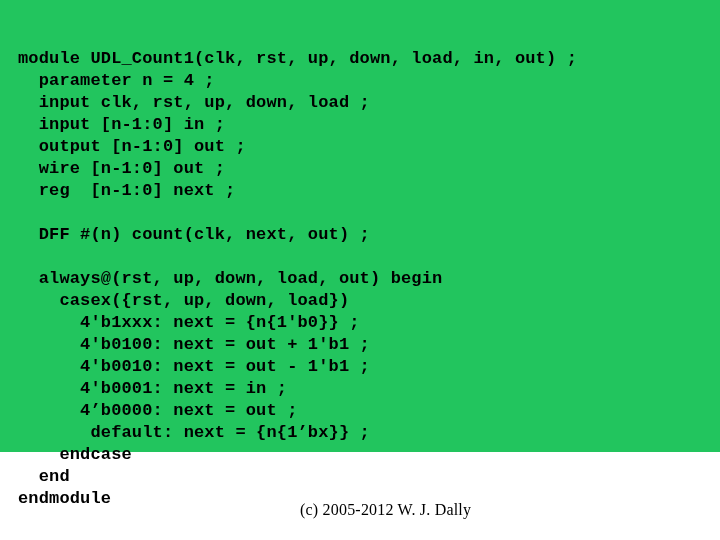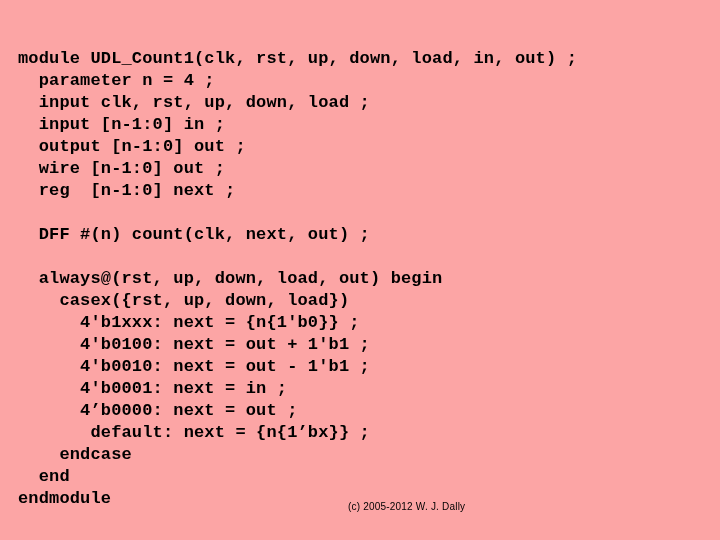--- a/index.html
+++ b/index.html
@@ -12,22 +12,22 @@
     background: #ffffff;
     font-family: "Liberation Mono", "DejaVu Sans Mono", monospace;
     overflow: hidden;
     position: relative;
   }
   #slide {
     position: absolute;
     left: 0;
     top: 0;
     width: 720px;
-    height: 540px;
-    background: #fca5a5;
+    height: 452px;
+    background: #22c55e;
   }
   #code-block {
     position: absolute;
     left: 18px;
     top: 48px;
     width: 690px;
     margin: 0;
     padding: 0;
     font-family: "Liberation Mono", "DejaVu Sans Mono", monospace;
     font-size: 17px;
@@ -43,27 +43,26 @@
     height: 22px;
     white-space: pre;
   }
   .code-line.blank {
     height: 22px;
   }
   #footer-credit {
     position: absolute;
     left: 300px;
     top: 501px;
-    font-family: Liberation Sans, sans-serif;
-    font-size: 10px;
+    font-family: Liberation Serif, serif;
+    font-size: 16px;
     font-weight: normal;
     color: #000000;
     white-space: pre;
     letter-spacing: 0.2px;
-    margin-left: 48px;
   }
 </style>
 </head>
 <body>
 
 <div id="slide">
 
   <pre id="code-block"><span class="code-line">module UDL_Count1(clk, rst, up, down, load, in, out) ;</span><span class="code-line">  parameter n = 4 ;</span><span class="code-line">  input clk, rst, up, down, load ;</span><span class="code-line">  input [n-1:0] in ;</span><span class="code-line">  output [n-1:0] out ;</span><span class="code-line">  wire [n-1:0] out ;</span><span class="code-line">  reg  [n-1:0] next ;</span><span class="code-line blank"></span><span class="code-line">  DFF #(n) count(clk, next, out) ;</span><span class="code-line blank"></span><span class="code-line">  always@(rst, up, down, load, out) begin</span><span class="code-line">    casex({rst, up, down, load})</span><span class="code-line">      4'b1xxx: next = {n{1'b0}} ;</span><span class="code-line">      4'b0100: next = out + 1'b1 ;</span><span class="code-line">      4'b0010: next = out - 1'b1 ;</span><span class="code-line">      4'b0001: next = in ;</span><span class="code-line">      4’b0000: next = out ;</span><span class="code-line">       default: next = {n{1’bx}} ;</span><span class="code-line">    endcase</span><span class="code-line">  end</span><span class="code-line">endmodule</span></pre>
 
   <div id="footer-credit">(c) 2005-2012 W. J. Dally</div>

